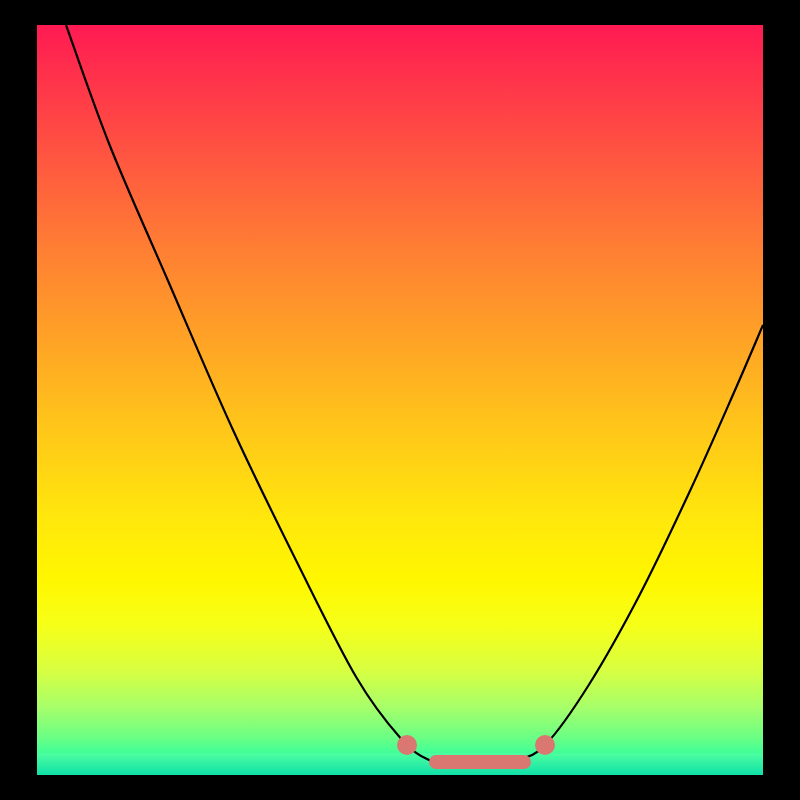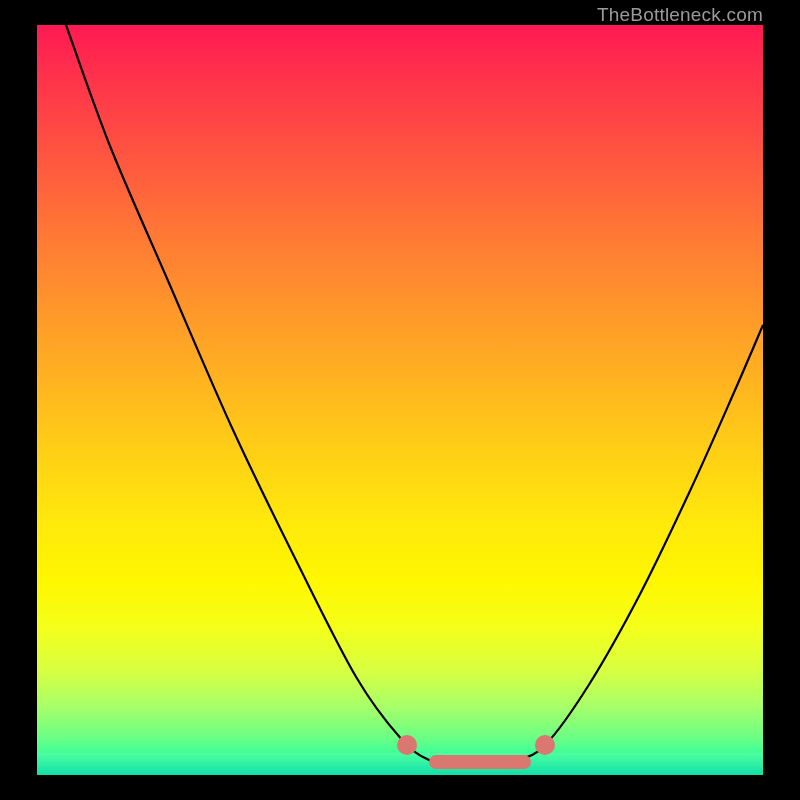--- a/index.html
+++ b/index.html
@@ -38,14 +38,13 @@
 
     <svg class="curve" viewBox="0 0 726 750" preserveAspectRatio="none">
       <path id="curve-path" fill="none" stroke="#000" stroke-width="2.2" d="M29.04,0 C36.3,20 55.66000000000001,77.5 72.60000000000001,120 C89.54,162.5 110.11000000000001,207.5 130.68,255 C151.25,302.5 174.24,357.5 196.02,405 C217.8,452.5 240.79000000000002,498.75 261.36,540 C281.93,581.25 302.5,623.75 319.44,652.5 C336.38,681.25 350.9,698.75 363,712.5 C375.1,726.25 382.36,730.625 392.04,735 C401.72,739.375 411.4,738.125 421.08,738.75 C430.76,739.375 440.44,739.375 450.12,738.75 C459.8,738.125 469.48,738.125 479.16,735 C488.84000000000003,731.875 496.1,732.5 508.2,720 C520.3,707.5 536.03,685 551.76,660 C567.49,635 585.6399999999999,602.5 602.5799999999999,570 C619.52,537.5 637.67,498.75 653.4,465 C669.13,431.25 684.8599999999999,395 696.9599999999999,367.5 C709.06,340 721.16,311.25 726,300"></path>
     </svg>
 
     <div id="bar" class="marker-bar" style="left: 392.04px; top: 736.5px; width: 101.64px;"></div>
     <div id="m1" class="marker" style="left: 370.26px; top: 720px;"></div>
     <div id="m2" class="marker" style="left: 508.2px; top: 720px;"></div>
   </div>
 
-  <div class="watermark">TheBottleneck.com</div>
 </div>
 
 </body></html>

